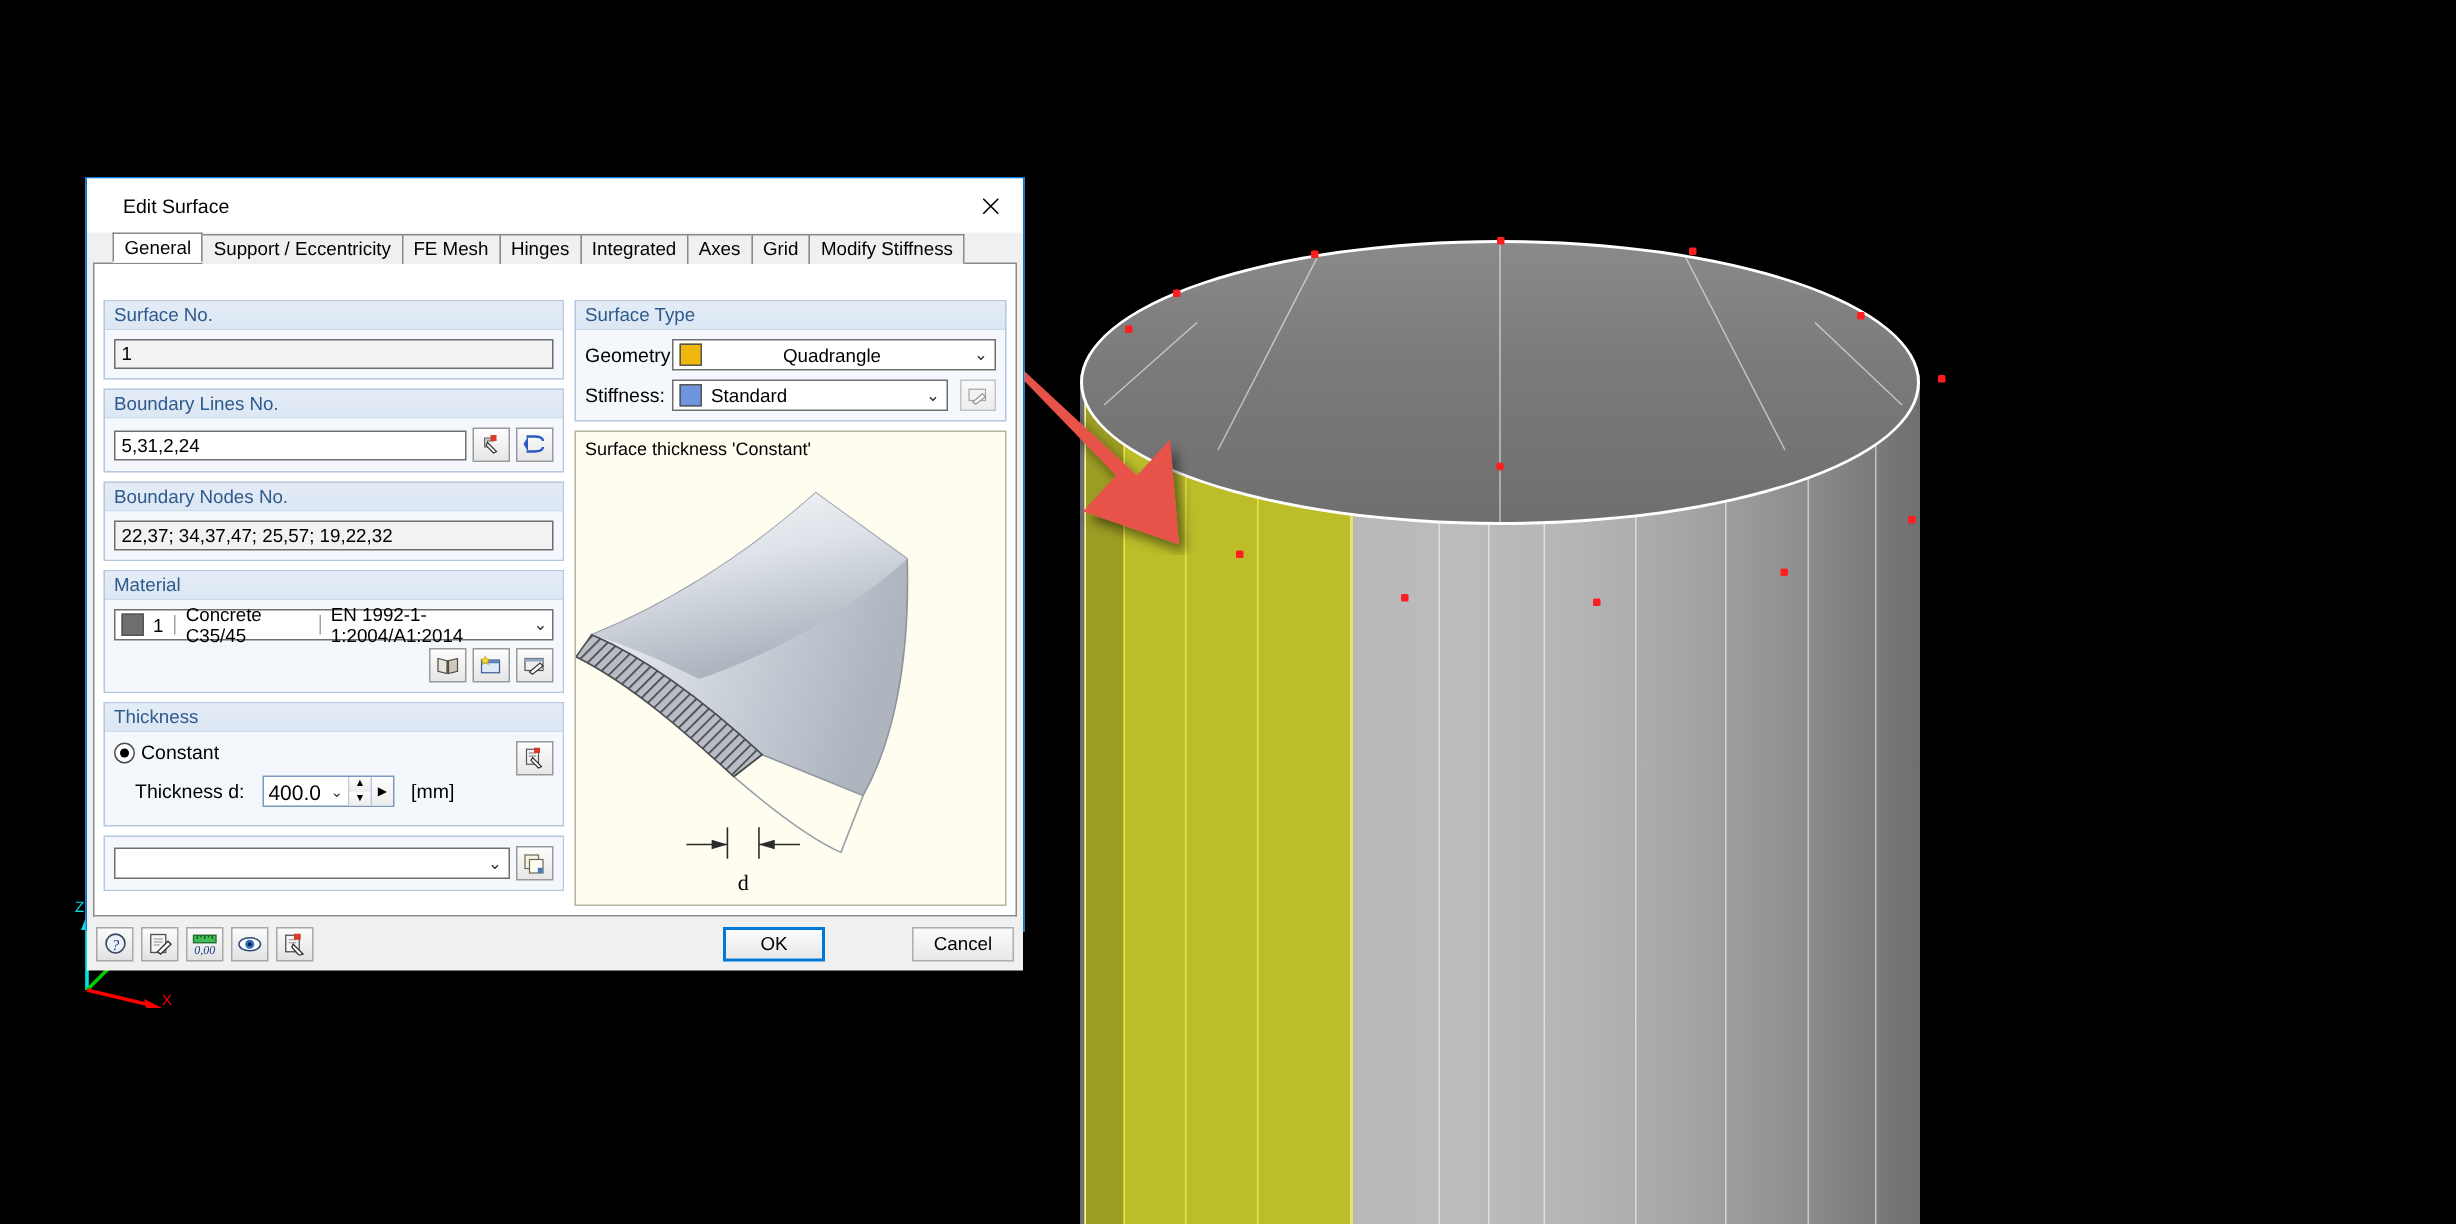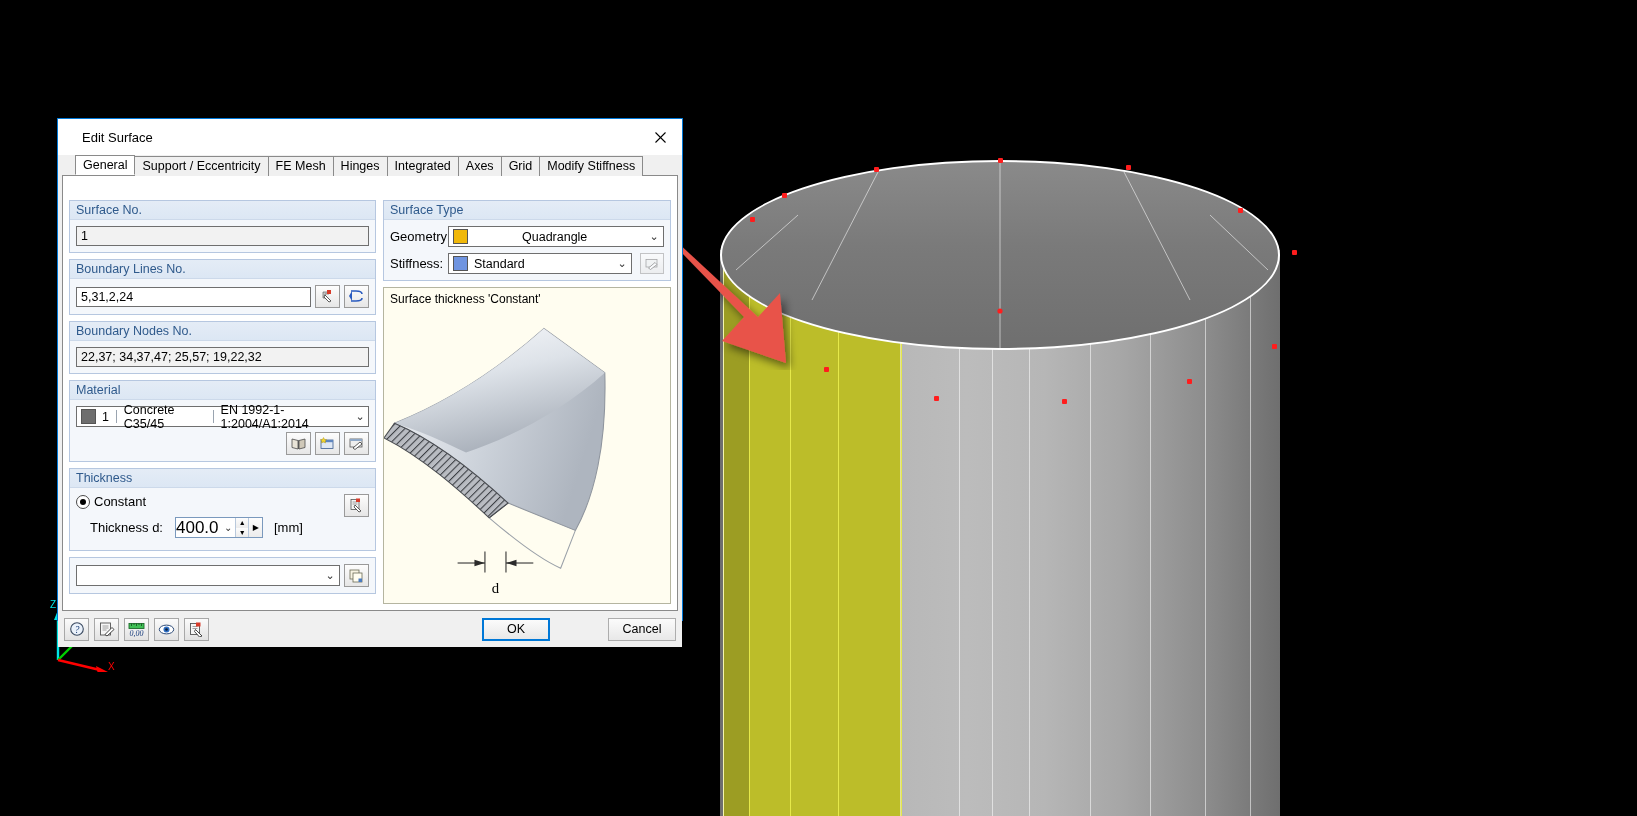--- a/index.html
+++ b/index.html
@@ -121,21 +121,21 @@
   .radio{
     width:12px;height:12px;border-radius:50%;border:1px solid #4a4a4a;background:#fff;
     display:inline-flex;align-items:center;justify-content:center;flex:0 0 auto;
   }
   .radio .dot{width:6px;height:6px;border-radius:50%;background:#000;}
 
   .spin{
     height:21px;border:1px solid #7a99bd;background:#fff;display:flex;align-items:center;
     box-sizing:border-box;width:88px;
   }
-  .spin .val{flex:1;text-align:right;font-size:17px;padding-right:3px;}
+  .spin .val{flex:1;text-align:right;font-size:14px;padding-right:3px;}
   .spin .cv{width:15px;text-align:center;font-size:10px;color:#333;}
   .spinbtns{width:14px;height:19px;border-left:1px solid #b9c9dc;display:flex;flex-direction:column;}
   .spinbtns div{flex:1;display:flex;align-items:center;justify-content:center;font-size:7px;line-height:7px;background:linear-gradient(to bottom,#fdfdfd,#ececec);}
   .spinnext{width:14px;height:19px;border-left:1px solid #b9c9dc;display:flex;align-items:center;justify-content:center;font-size:8px;background:linear-gradient(to bottom,#fdfdfd,#ececec);}
 
   
   #preview-grp{flex:1;border:1px solid #b5b5a0;background:#fffdf0;display:flex;flex-direction:column;}
   #preview-title{font-size:12px;padding:4px 6px 0 6px;color:#000;}
   #preview-canvas{flex:1;position:relative;}
 

